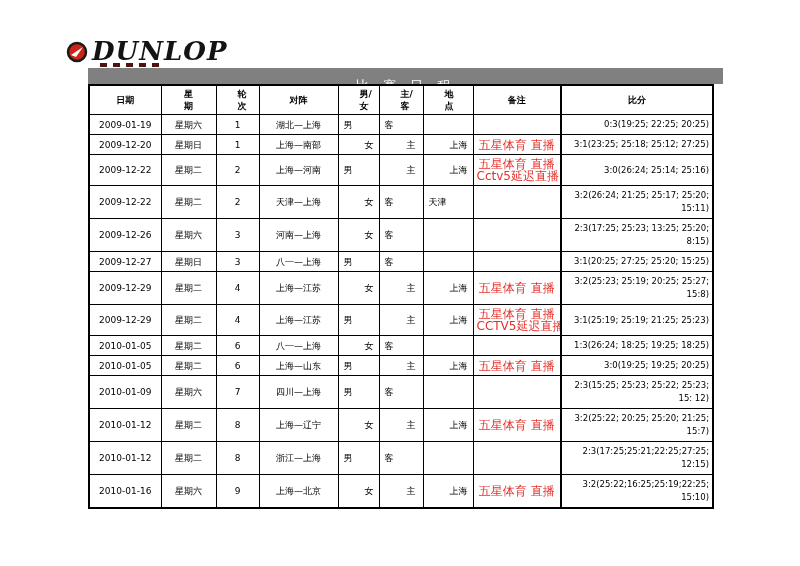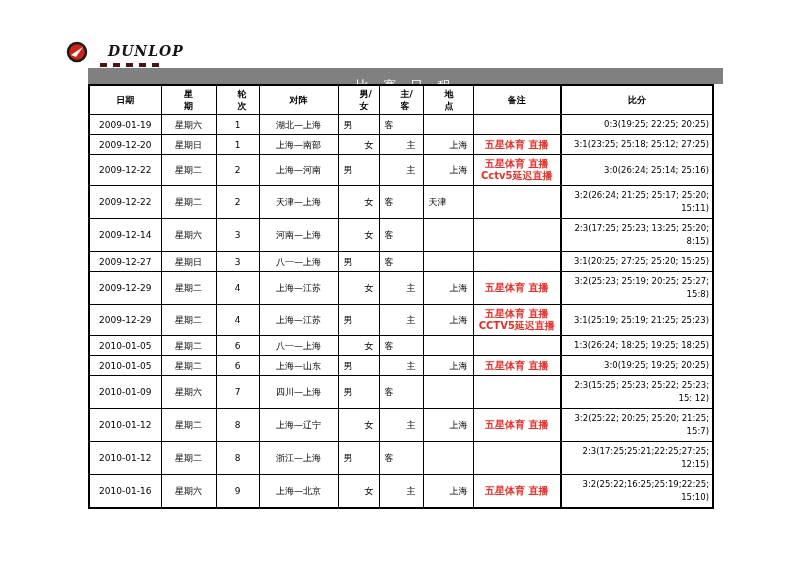--- a/index.html
+++ b/index.html
@@ -12,22 +12,22 @@
   html,body{background:#fff;}
   .page{
     position:relative;width:800px;height:566px;background:var(--page-bg);
     font-family:"DejaVu Sans","Liberation Sans",sans-serif;color:#000;overflow:hidden;
   }
   
   .logo{position:absolute;left:66px;top:40px;display:flex;align-items:flex-start;}
   .emblem{display:inline-block;width:22px;height:22px;margin-top:1px;}
   .brand{
     font-family:"DejaVu Serif","Liberation Serif",serif;
-    font-weight:bold;font-style:italic;font-size:14px;letter-spacing:1px;
-    color:#141414;line-height:22px;margin-left:20px;
+    font-weight:bold;font-style:italic;font-size:26px;letter-spacing:1px;
+    color:#141414;line-height:22px;margin-left:4px;
   }
   .sub-marks{position:absolute;left:34px;top:23px;display:flex;gap:6px;}
   .sub-marks i{display:block;width:7px;height:4px;background:#4a1410;}
   
   .title-bar{
     position:absolute;left:88px;top:68px;width:635px;height:16px;
     background:var(--title-bar-bg);display:flex;align-items:center;justify-content:center;
   }
   .title-bar span{
     color:#fff;font-size:13px;font-weight:normal;letter-spacing:5px;
@@ -46,22 +46,22 @@
     border:1px solid var(--border);
     padding:3px 3px;line-height:12px;vertical-align:middle;text-align:center;
     overflow:hidden;
   }
   th{font-weight:bold;height:17px;padding:2px 21px;}
   th:last-child,td:last-child{border-left:2px solid var(--border);}
   td.al{text-align:left;padding-left:5px;}
   td.ar{text-align:right;padding-right:5px;}
   td.venue.ar{padding-right:7px;}
   td.remark{
-    color:var(--remark-red);font-weight:bold;white-space:pre;
-    font-size:10px;line-height:12px;
+    color:var(--remark-red);font-weight:normal;white-space:pre;
+    font-size:12px;line-height:12px;
   }
   td.score{
     text-align:right;white-space:pre;font-size:8.5px;letter-spacing:0px;
     padding-left:6px;line-height:13px;
   }
 </style>
 </head>
 <body>
 
 <div class="page">
@@ -153,21 +153,21 @@
           <td class="round">2</td>
           <td class="match">天津—上海</td>
           <td class="gender ar">女</td>
           <td class="venue al">客</td>
           <td class="location al">天津</td>
           <td class="remark"></td>
           <td class="score">3:2(26:24; 21:25; 25:17; 25:20;
 15:11)</td>
         </tr>
         <tr>
-          <td class="date">2009-12-14</td>
+          <td class="date">2009-12-26</td>
           <td class="week">星期六</td>
           <td class="round">3</td>
           <td class="match">河南—上海</td>
           <td class="gender ar">女</td>
           <td class="venue al">客</td>
           <td class="location ar"></td>
           <td class="remark"></td>
           <td class="score">2:3(17:25; 25:23; 13:25; 25:20;
 8:15)</td>
         </tr>

